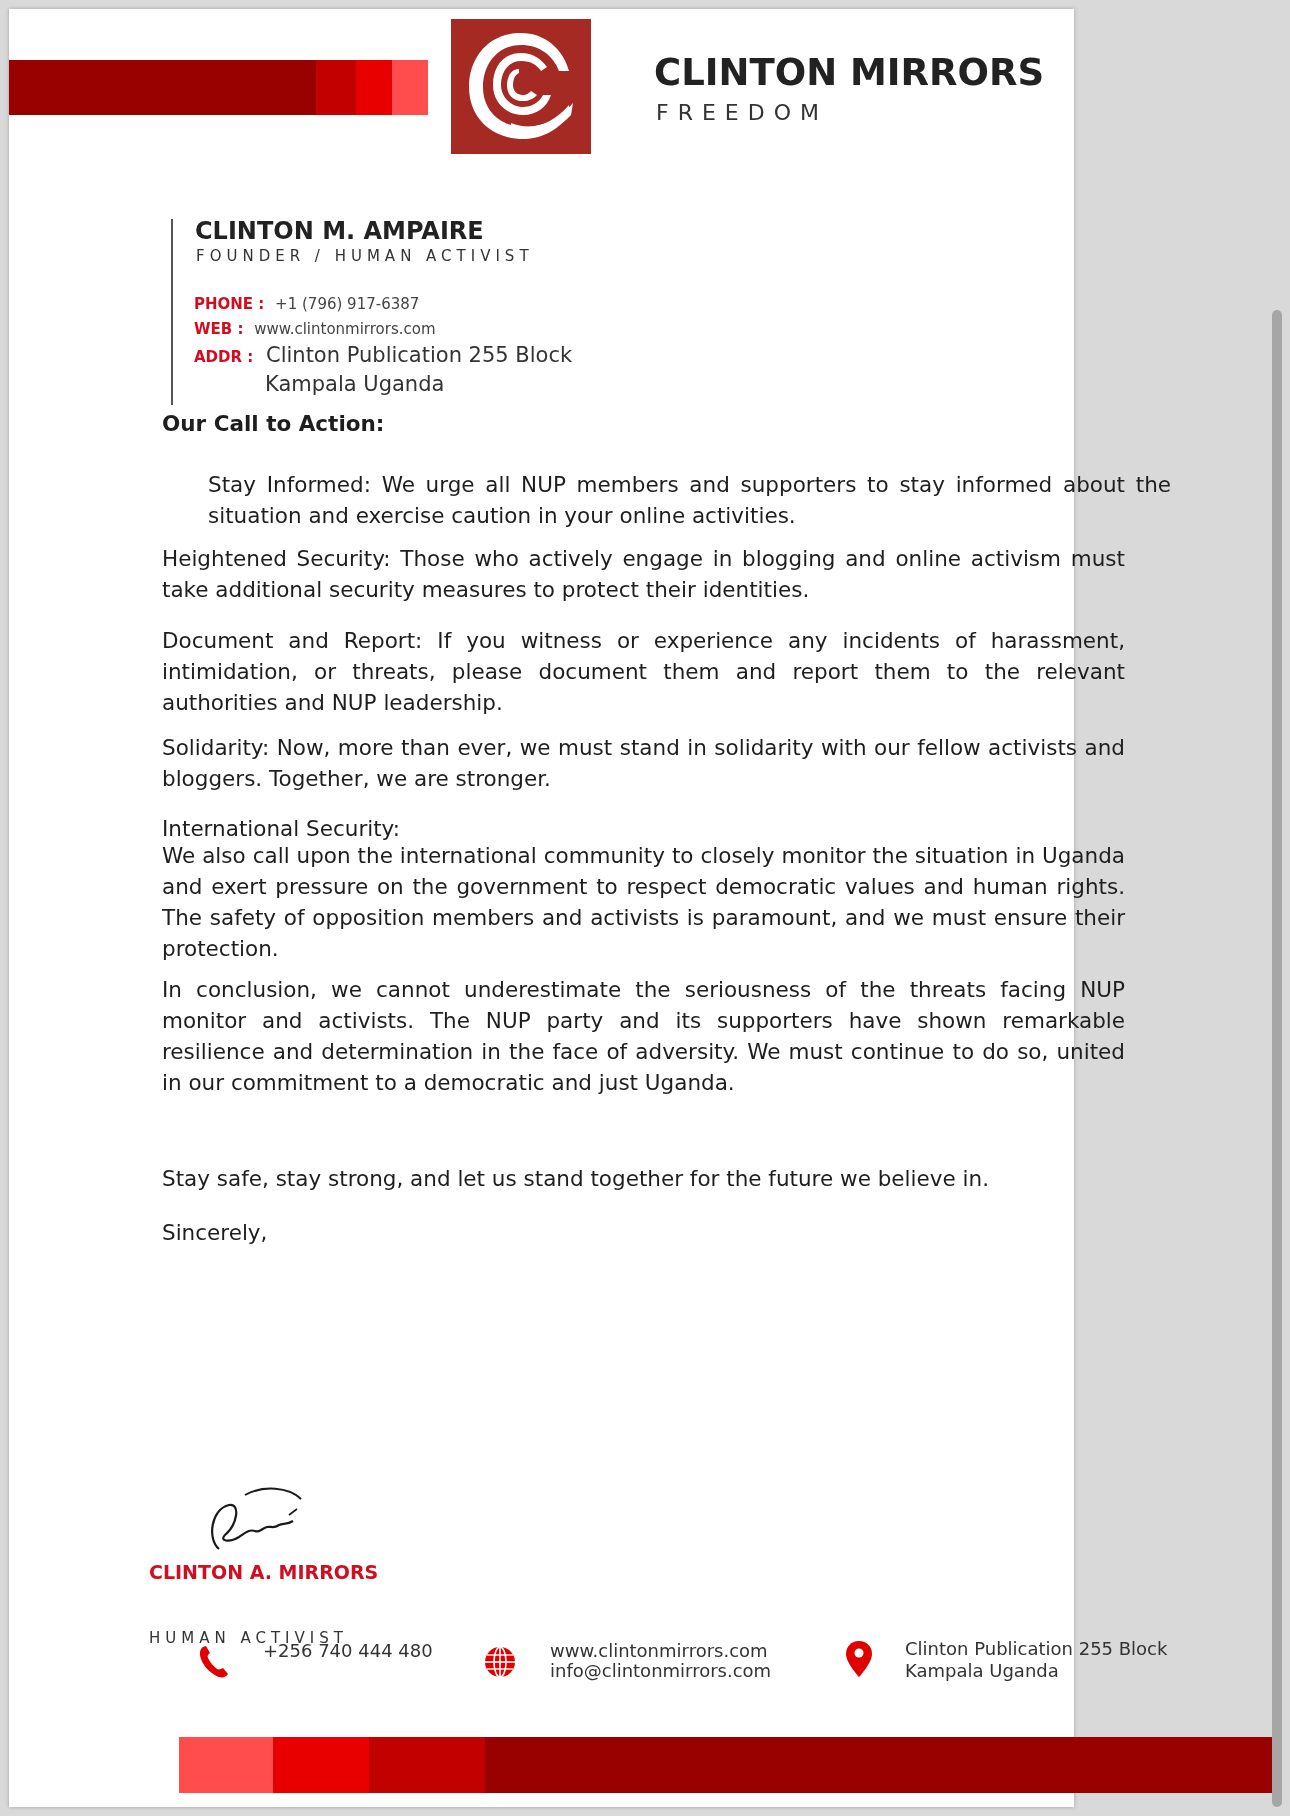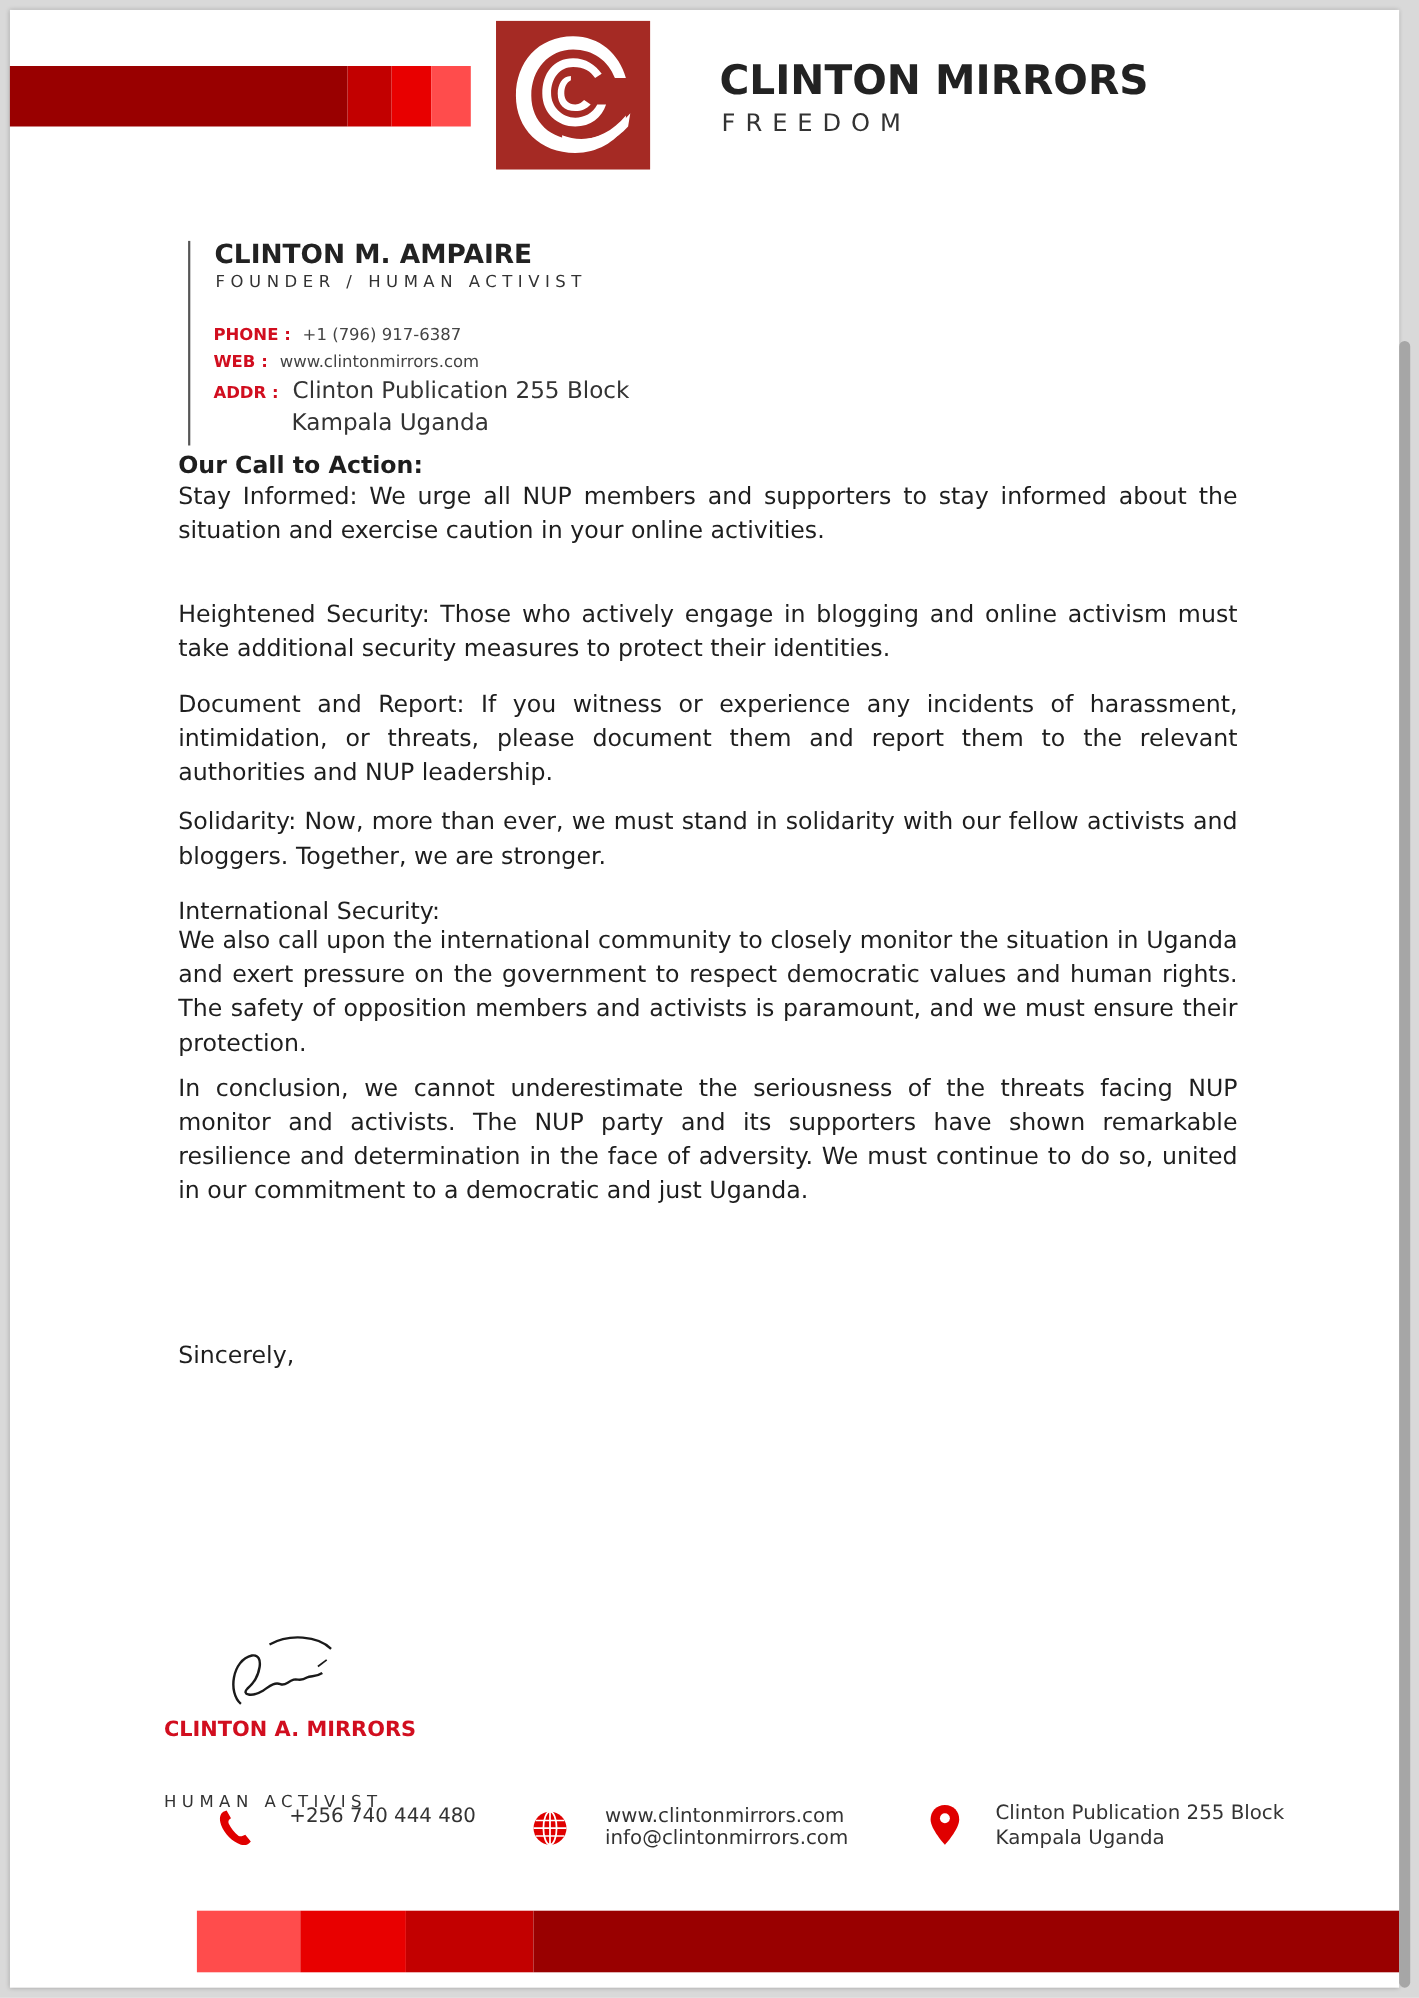--- a/index.html
+++ b/index.html
@@ -1,20 +1,20 @@
 <!DOCTYPE html>
 <html><head>
 <meta charset="utf-8">
 <style>
   * { box-sizing: border-box; margin: 0; padding: 0; }
   html, body { width: 1290px; height: 1816px; overflow: hidden; background: #d9d9d9; }
   body { position: relative; font-family: "DejaVu Sans", sans-serif; color: #1e1e1e; }
 
   .page {
-    position: absolute; left: 9px; top: 9px; width: 1263px; height: 1798px;
+    position: absolute; left: 9px; top: 9px; width: 1065px; height: 1798px;
     background: #ffffff;
     box-shadow: 0 0 4px rgba(0,0,0,0.25);
   }
 
   
   .hbar { position: absolute; top: 51px; height: 55px; }
   .hbar.s1 { left: 0; width: 307px; background: #990000; }
   .hbar.s2 { left: 307px; width: 40px; background: #c20000; }
   .hbar.s3 { left: 347px; width: 36px; background: #e80000; }
   .hbar.s4 { left: 383px; width: 36px; background: #ff4c4c; }
@@ -126,27 +126,28 @@
     <span class="lbl">WEB :</span>
     <span>www.clintonmirrors.com</span>
   </div>
   <div class="crow r3">
     <span class="lbl">ADDR :</span>
     <span>Clinton Publication 255 Block</span>
   </div>
   <div class="crow r4">Kampala Uganda</div>
 
   <div class="body-text heading" style="top:399px;">Our Call to Action:</div>
-  <div class="body-text" style="top:427px;">Stay Informed: We urge all NUP members and supporters to stay informed about the situation and exercise caution in your online activities.</div>
+  <div class="body-text" style="top:460px;margin-left:46px;">Stay Informed: We urge all NUP members and supporters to stay informed about the situation and exercise caution in your online activities.</div>
   <div class="body-text" style="top:534px;">Heightened Security: Those who actively engage in blogging and online activism must take additional security measures to protect their identities.</div>
   <div class="body-text" style="top:616px;">Document and Report: If you witness or experience any incidents of harassment, intimidation, or threats, please document them and report them to the relevant authorities and NUP leadership.</div>
   <div class="body-text" style="top:723px;">Solidarity: Now, more than ever, we must stand in solidarity with our fellow activists and bloggers. Together, we are stronger.</div>
   <div class="body-text" style="top:804px;">International Security:</div>
   <div class="body-text" style="top:831px;">We also call upon the international community to closely monitor the situation in Uganda and exert pressure on the government to respect democratic values and human rights. The safety of opposition members and activists is paramount, and we must ensure their protection.</div>
   <div class="body-text" style="top:965px;">In conclusion, we cannot underestimate the seriousness of the threats facing NUP monitor and activists. The NUP party and its supporters have shown remarkable resilience and determination in the face of adversity. We must continue to do so, united in our commitment to a democratic and just Uganda.</div>
+  <div class="body-text" style="top:1154px;">Stay safe, stay strong, and let us stand together for the future we believe in.</div>
   <div class="body-text" style="top:1208px;">Sincerely,</div>
 
   <div class="sig">
     <svg viewBox="0 0 130 80">
       <path d="M30 70 C18 60 22 30 40 26 C52 24 48 46 36 56 C30 62 40 64 50 58 C56 54 60 50 66 52 C70 54 72 50 78 48 C82 47 84 50 90 46 C94 44 98 46 104 42" fill="none" stroke="#1a1a1a" stroke-width="2.2"></path>
       <path d="M56 16 C74 6 100 8 112 20" fill="none" stroke="#1a1a1a" stroke-width="2"></path>
       <path d="M100 36 L108 30" fill="none" stroke="#1a1a1a" stroke-width="1.6"></path>
     </svg>
   </div>
   <div class="sig-name">CLINTON A. MIRRORS</div>

